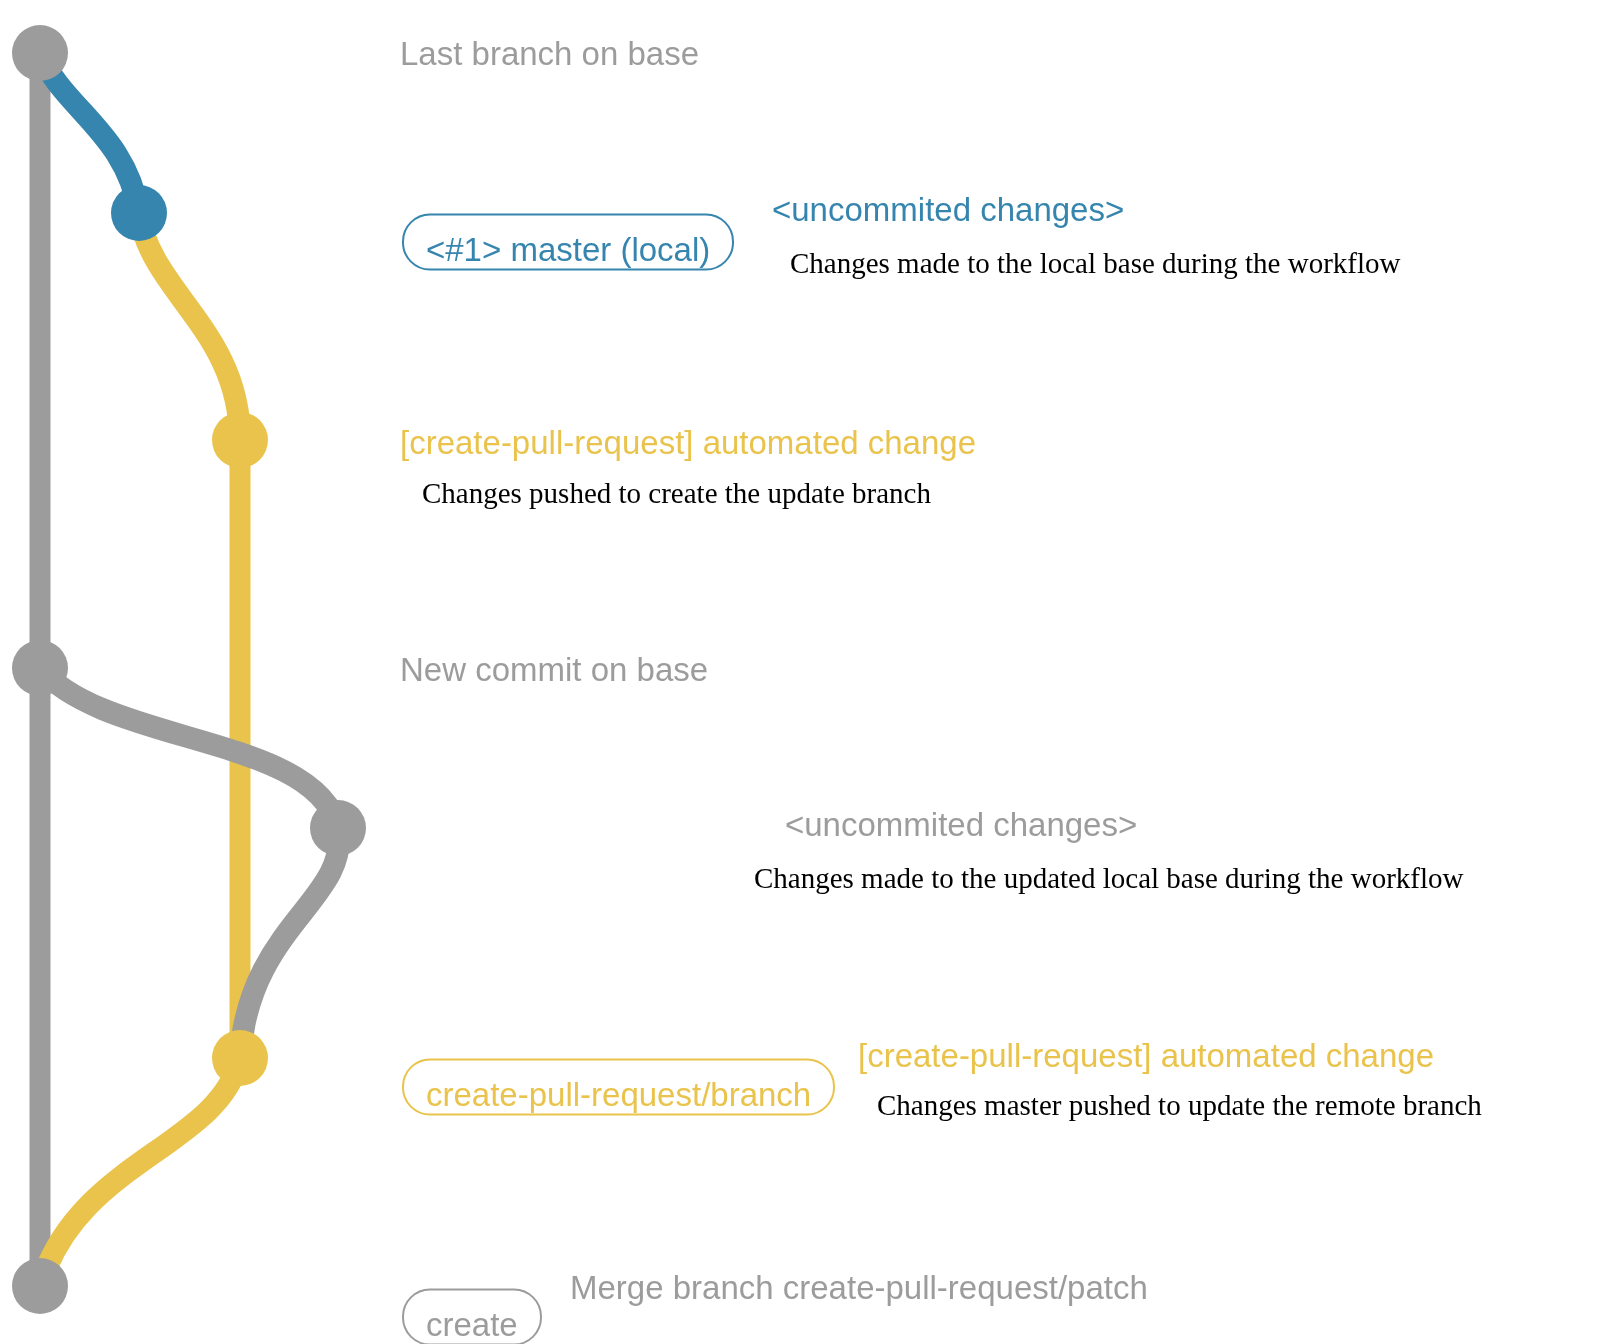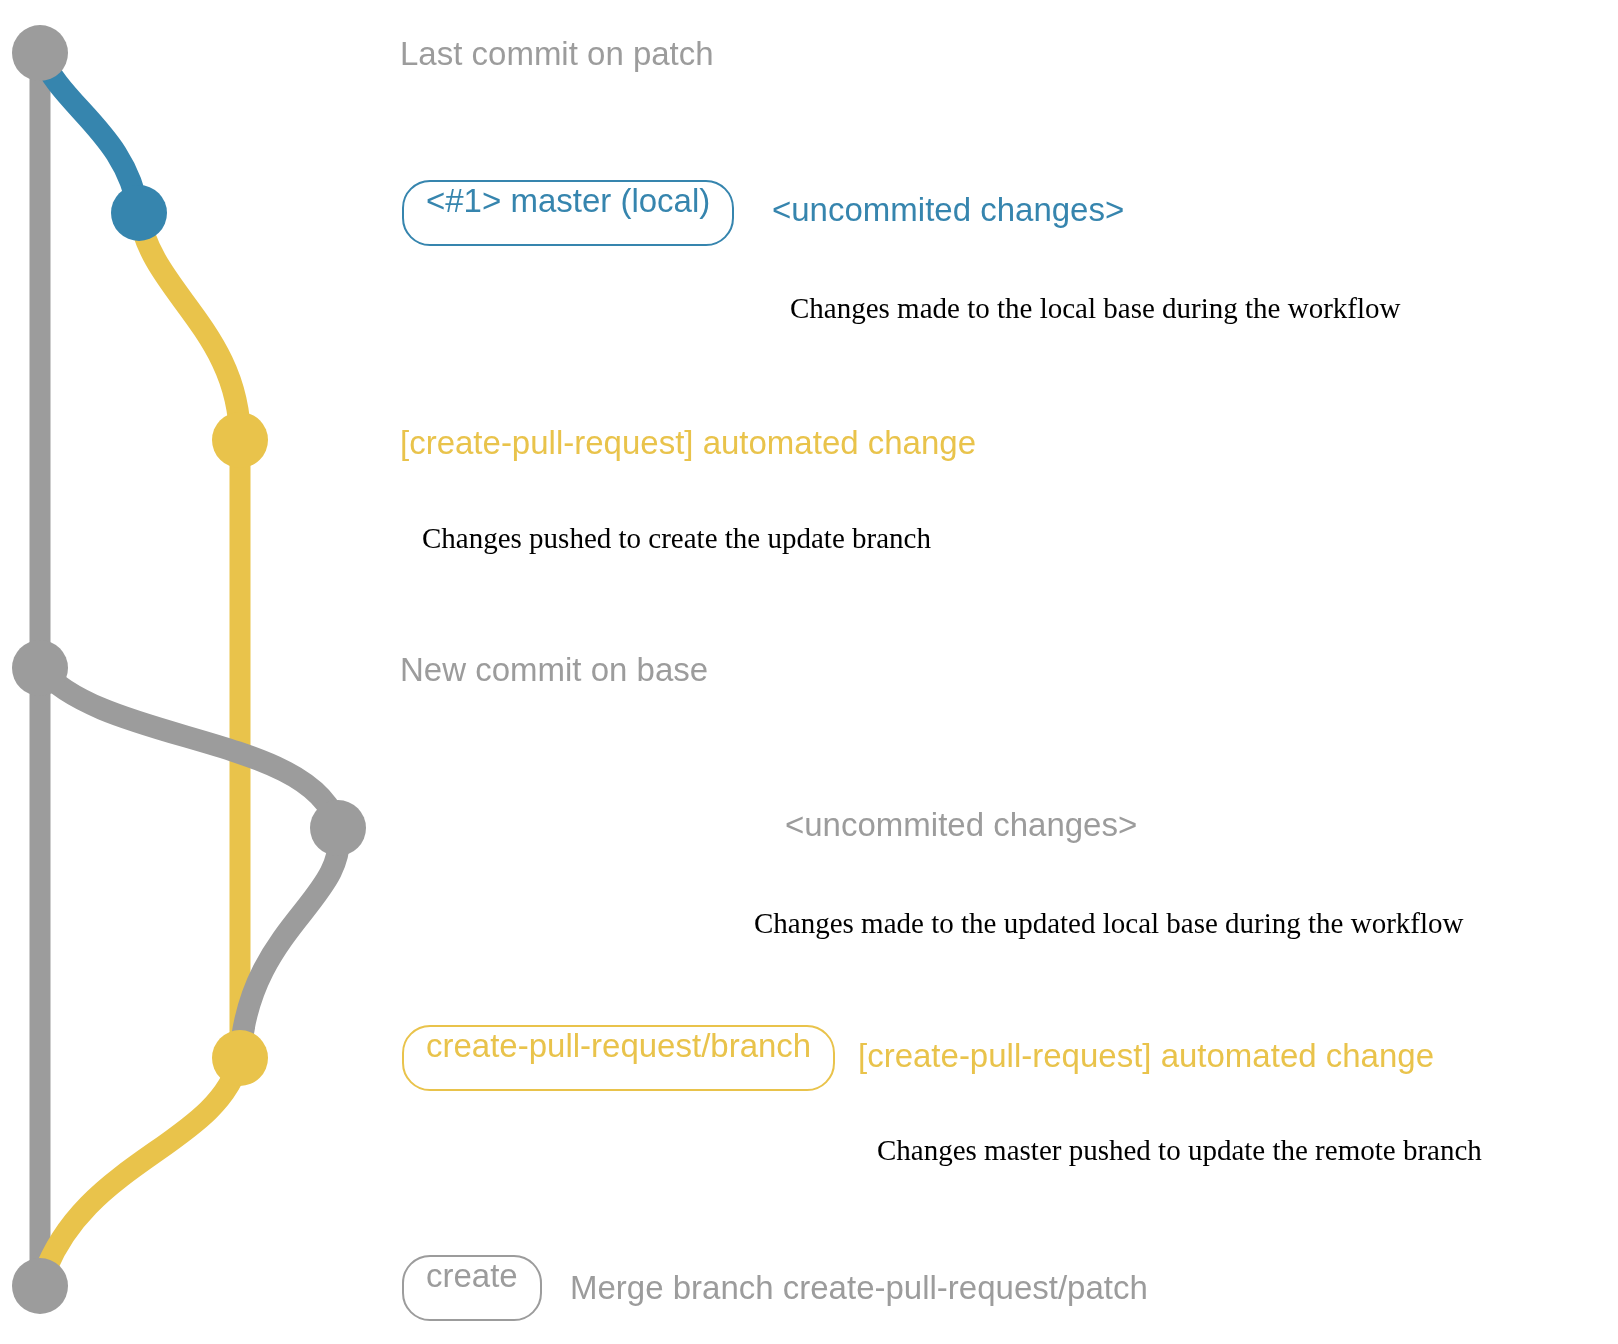--- a/index.html
+++ b/index.html
@@ -27,44 +27,44 @@
     white-space:nowrap;
     line-height:1.2;
   }
   .gray-text{color:var(--gray);}
   .blue-text{color:var(--blue);}
   .yellow-text{color:var(--yellow);}
 
   .badge{
     position:absolute;
     transform:translateY(-50%);
-    height:66px;
+    height:57px;
     display:flex;
-    align-items:flex-start;
+    align-items:flex-end;
     box-sizing:border-box;
     padding:0 22px;
     border:2.5px solid;
     border-radius:28px;
     font-size:33px;
     white-space:nowrap;
     background:#ffffff;
+    margin-top:29px;
   }
   .badge.blue{color:var(--blue);border-color:var(--blue);}
   .badge.gray{color:var(--gray);border-color:var(--gray);}
   .badge.yellow{color:var(--yellow);border-color:var(--yellow);}
 
   .serif{
     position:absolute;
     transform:translateY(-50%);
     font-family:"Liberation Serif", serif;
     font-size:29px;
     color:var(--ink);
     white-space:nowrap;
     line-height:1.2;
-    margin-top:45px;
   }
 </style>
 </head>
 <body>
 
 <div id="canvas">
 
   <svg id="graph" width="1618" height="1344" viewBox="0 0 1618 1344">
 
     <path d="M40 53 L40 1286" class="stroke-gray" stroke-width="21"></path>
@@ -82,21 +82,21 @@
 
     <circle cx="40" cy="53" r="28" class="fill-gray"></circle>
     <circle cx="139" cy="213" r="28" class="fill-blue"></circle>
     <circle cx="240" cy="440" r="28" class="fill-yellow"></circle>
     <circle cx="40" cy="668" r="28" class="fill-gray"></circle>
     <circle cx="338" cy="828" r="28" class="fill-gray"></circle>
     <circle cx="240" cy="1058" r="28" class="fill-yellow"></circle>
     <circle cx="40" cy="1286" r="28" class="fill-gray"></circle>
   </svg>
 
-  <div class="lbl gray-text" style="left:400px;top:54px;">Last commit on patch</div>
+  <div class="lbl gray-text" style="left:400px;top:54px;">Last branch on base</div>
 
   <div class="badge blue" style="left:402px;top:213px;">
     <span>&lt;#1&gt; master (local)</span>
   </div>
   <div class="lbl blue-text" style="left:772px;top:210px;">&lt;uncommited changes&gt;</div>
   <div class="serif" style="left:790px;top:263px;">Changes made to the local base during the workflow</div>
 
   <div class="lbl yellow-text" style="left:400px;top:443px;">[create-pull-request] automated change</div>
   <div class="serif" style="left:422px;top:493px;">Changes pushed to create the update branch</div>
 

